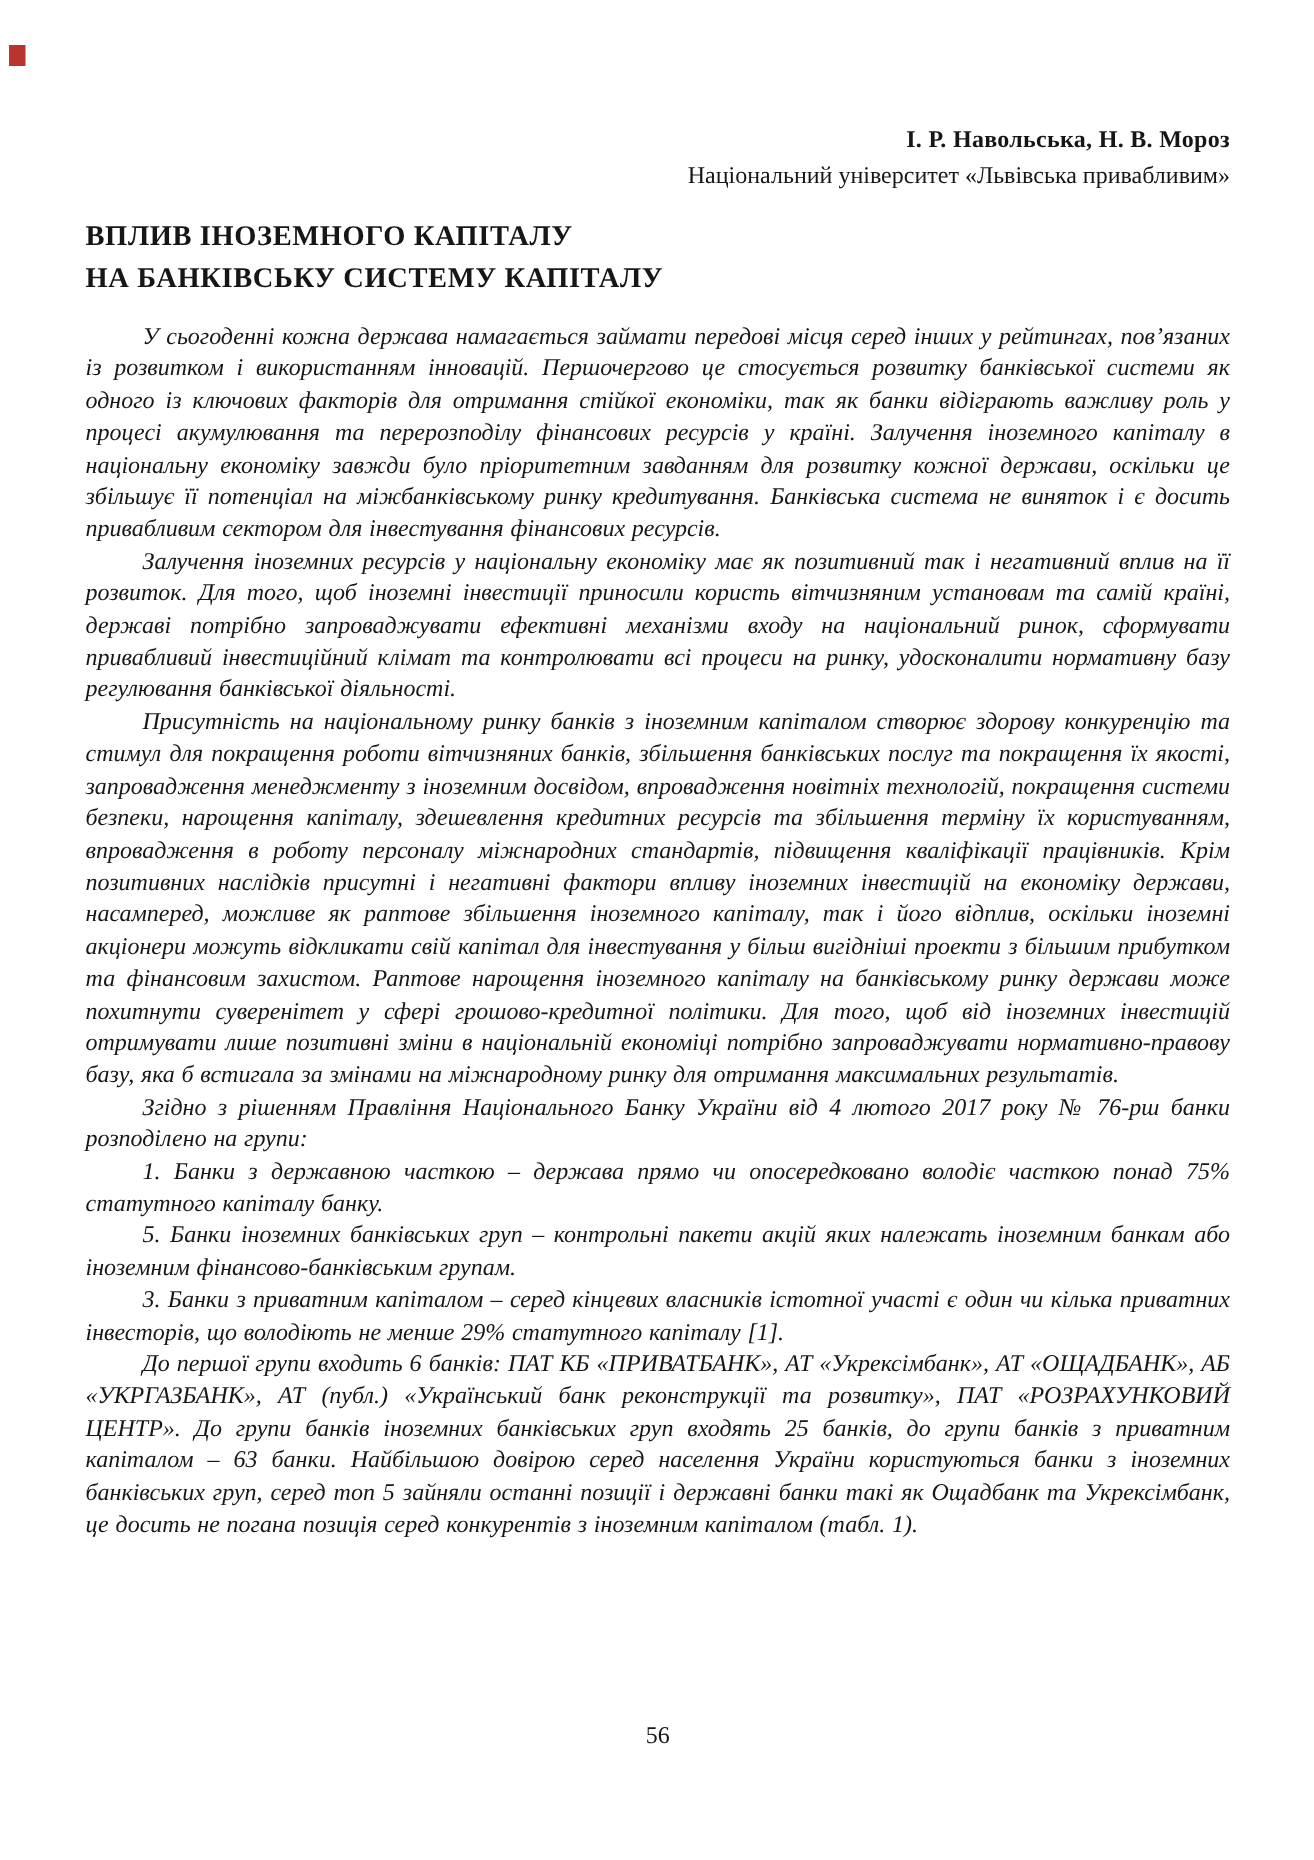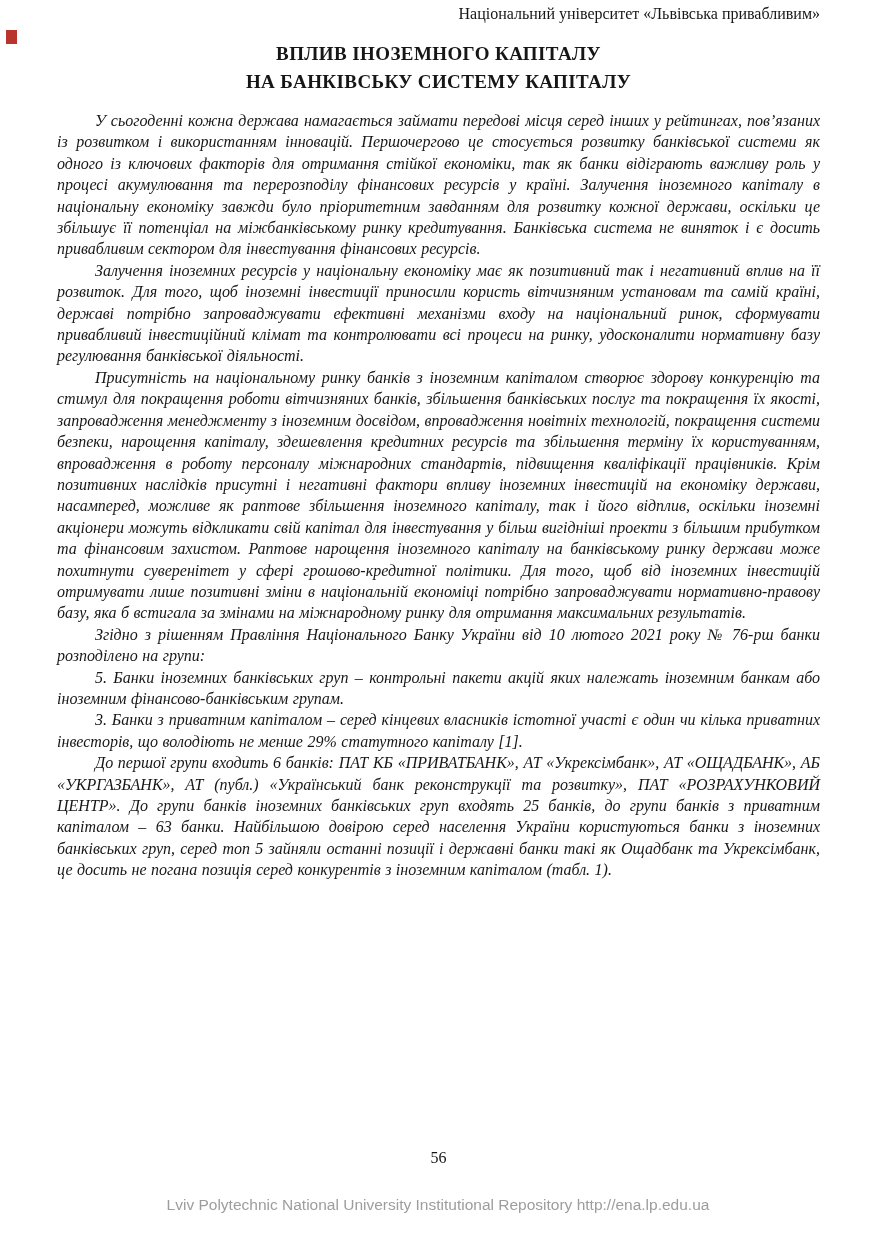--- a/index.html
+++ b/index.html
@@ -38,21 +38,21 @@
     letter-spacing: 0.2px;
   }
   .affiliation {
     margin: 4px 0 0 0;
     text-align: right;
     font-size: 16px;
     line-height: 20px;
   }
   .title {
     margin: 16px 0 0 0;
-    text-align: center;
+    text-align: left;
     font-weight: bold;
     font-size: 19px;
     line-height: 28px;
     letter-spacing: 0.4px;
   }
   .title span { display: block; }
   .body-text {
     margin-top: 14px;
     font-style: italic;
   }
@@ -86,37 +86,38 @@
 </style>
 </head>
 <body>
 
 <div class="page">
 
   <div class="red-mark" style="background-color: rgb(184, 52, 44);"></div>
 
   <div class="content">
 
+    <div class="byline">І. Р. Навольська, Н. В. Мороз</div>
 
     <div class="affiliation">Національний університет «Львівська привабливим»</div>
 
     <h1 class="title">
       <span>ВПЛИВ ІНОЗЕМНОГО КАПІТАЛУ</span>
       <span>НА БАНКІВСЬКУ СИСТЕМУ КАПІТАЛУ</span>
     </h1>
 
     <div class="body-text">
       <p class="para">У сьогоденні кожна держава намагається займати передові місця серед інших у рейтингах, пов’язаних із розвитком і використанням інновацій. Першочергово це стосується розвитку банківської системи як одного із ключових факторів для отримання стійкої економіки, так як банки відіграють важливу роль у процесі акумулювання та перерозподілу фінансових ресурсів у країні. Залучення іноземного капіталу в національну економіку завжди було пріоритетним завданням для розвитку кожної держави, оскільки це збільшує її потенціал на міжбанківському ринку кредитування. Банківська система не виняток і є досить привабливим сектором для інвестування фінансових ресурсів.</p>
       <p class="para">Залучення іноземних ресурсів у національну економіку має як позитивний так і негативний вплив на її розвиток. Для того, щоб іноземні інвестиції приносили користь вітчизняним установам та самій країні, державі потрібно запроваджувати ефективні механізми входу на національний ринок, сформувати привабливий інвестиційний клімат та контролювати всі процеси на ринку, удосконалити нормативну базу регулювання банківської діяльності.</p>
       <p class="para">Присутність на національному ринку банків з іноземним капіталом створює здорову конкуренцію та стимул для покращення роботи вітчизняних банків, збільшення банківських послуг та покращення їх якості, запровадження менеджменту з іноземним досвідом, впровадження новітніх технологій, покращення системи безпеки, нарощення капіталу, здешевлення кредитних ресурсів та збільшення терміну їх користуванням, впровадження в роботу персоналу міжнародних стандартів, підвищення кваліфікації працівників. Крім позитивних наслідків присутні і негативні фактори впливу іноземних інвестицій на економіку держави, насамперед, можливе як раптове збільшення іноземного капіталу, так і його відплив, оскільки іноземні акціонери можуть відкликати свій капітал для інвестування у більш вигідніші проекти з більшим прибутком та фінансовим захистом. Раптове нарощення іноземного капіталу на банківському ринку держави може похитнути суверенітет у сфері грошово-кредитної політики. Для того, щоб від іноземних інвестицій отримувати лише позитивні зміни в національній економіці потрібно запроваджувати нормативно-правову базу, яка б  встигала за змінами на міжнародному ринку для отримання максимальних результатів.</p>
-      <p class="para">Згідно з рішенням Правління Національного Банку України від 10 лютого 2021 року № 76-рш банки розподілено на групи:</p>
+      <p class="para">Згідно з рішенням Правління Національного Банку України від 4 лютого 2017 року № 76-рш банки розподілено на групи:</p>
+      <p class="para">1.  Банки з державною часткою –  держава прямо чи опосередковано володіє часткою понад 75% статутного капіталу банку.</p>
       <p class="para">5.  Банки іноземних банківських груп –  контрольні пакети акцій яких належать іноземним банкам або іноземним фінансово-банківським групам.</p>
       <p class="para">3.  Банки з приватним капіталом – серед кінцевих власників істотної участі є один чи кілька приватних інвесторів, що володіють не менше 29% статутного капіталу [1].</p>
       <p class="para">До першої групи входить 6 банків: ПАТ КБ «ПРИВАТБАНК», АТ «Укрексімбанк», АТ «ОЩАДБАНК», АБ «УКРГАЗБАНК», АТ (публ.)  «Український банк реконструкції та розвитку», ПАТ «РОЗРАХУНКОВИЙ ЦЕНТР». До групи банків іноземних банківських груп входять 25 банків, до групи банків з приватним капіталом – 63 банки. Найбільшою довірою серед населення України користуються банки з іноземних банківських груп, серед топ 5 зайняли останні позиції і державні банки такі як Ощадбанк та Укрексімбанк, це досить не погана позиція серед конкурентів з іноземним капіталом (табл. 1).</p>
     </div>
 
   </div>
 
   <div class="page-number">56</div>
 
-  <div class="repo-footer" style="color: rgb(157, 157, 157);">Lviv Polytechnic National University Institutional Repository http://ena.lp.edu.ua</div>
 
 </div>
 
 </body></html>

